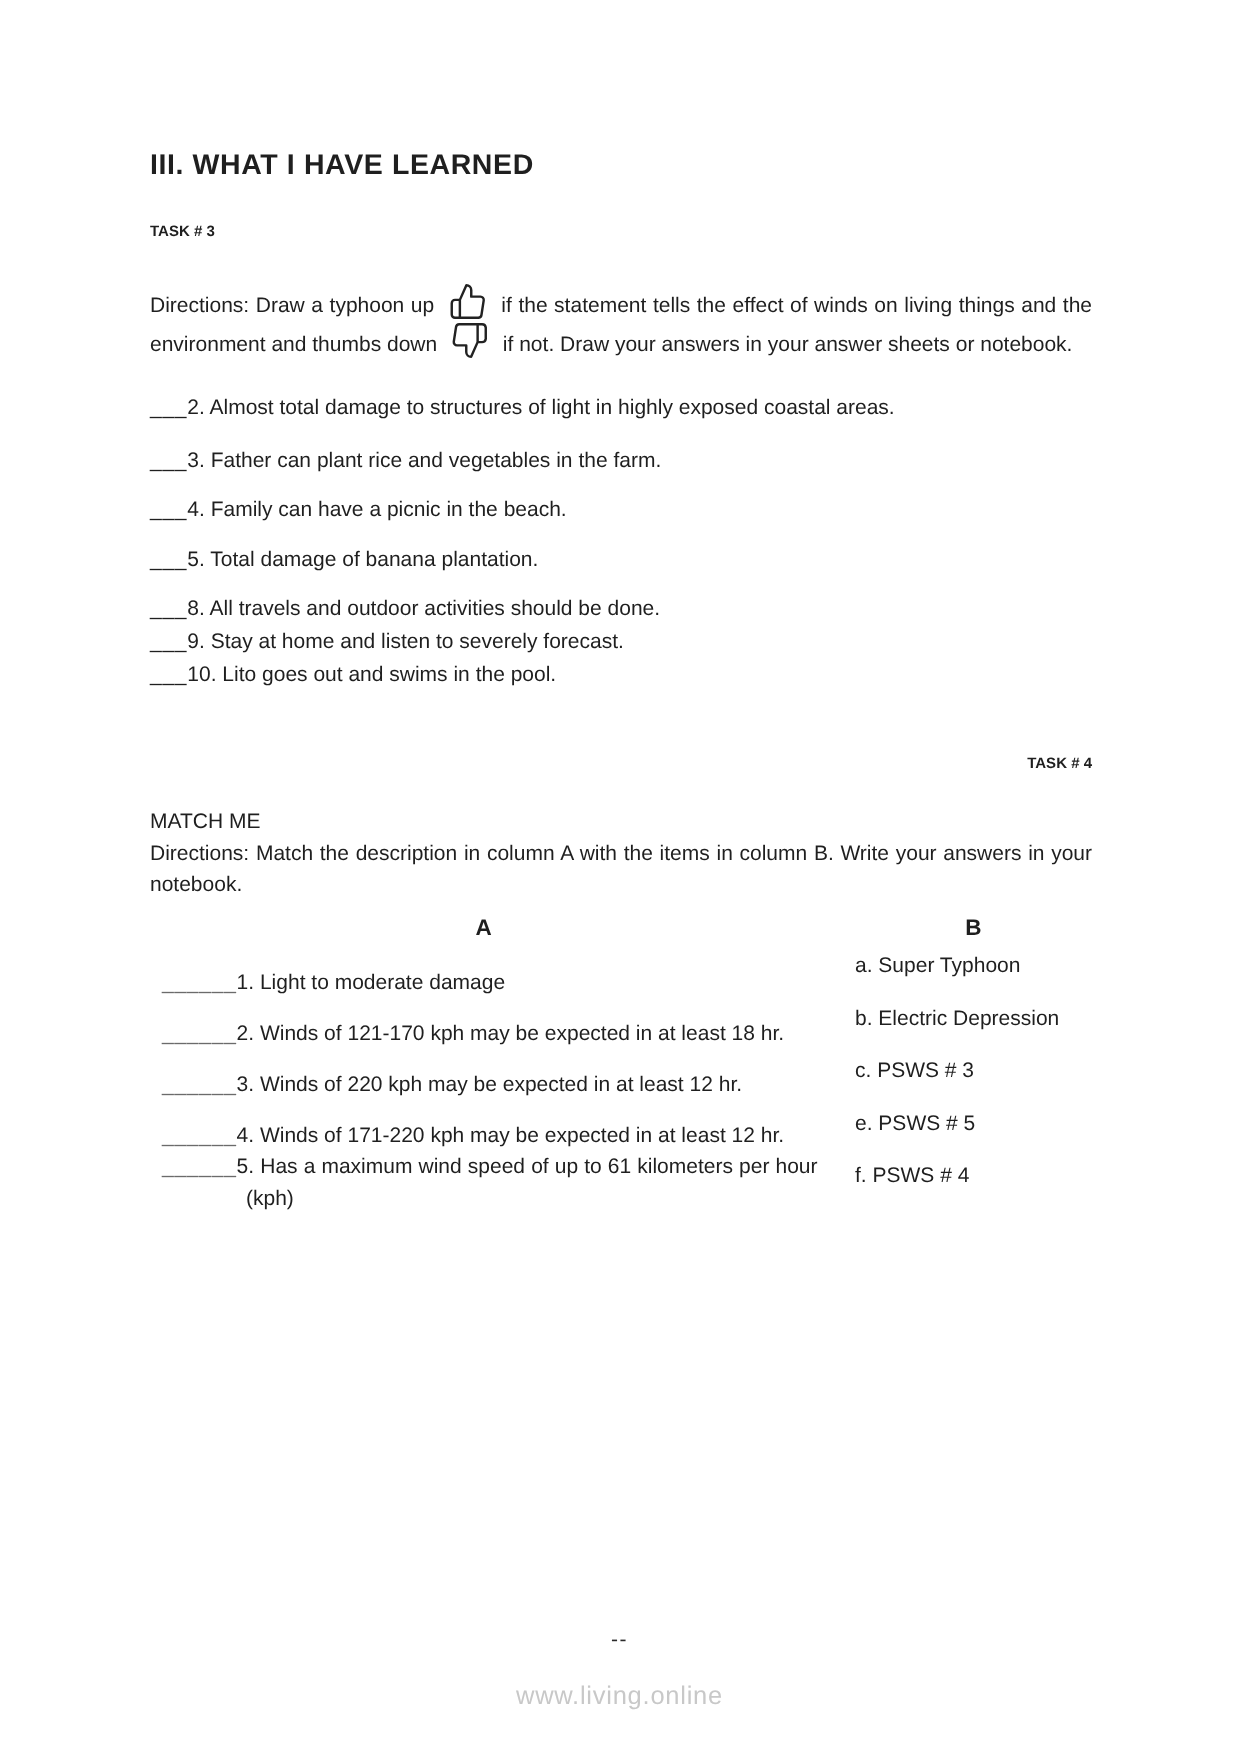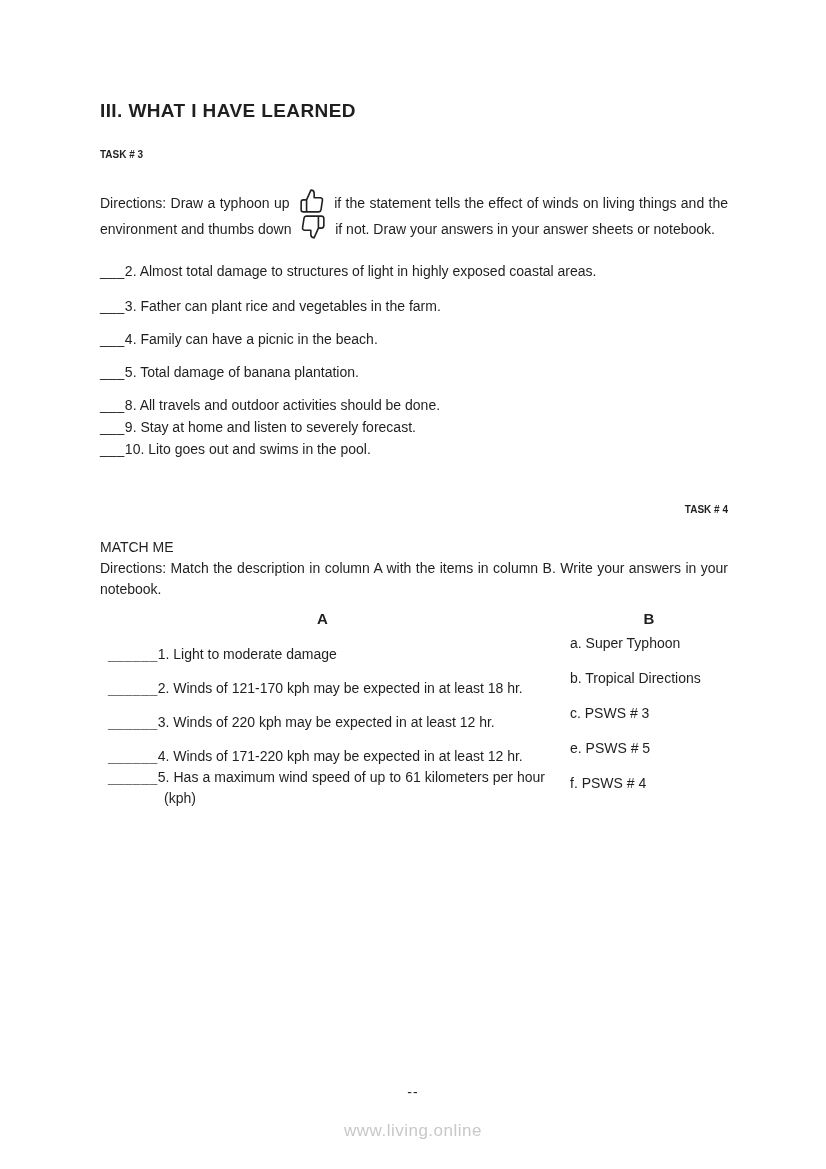--- a/index.html
+++ b/index.html
@@ -167,21 +167,21 @@
       <div class="match-cols">
         <div class="col-a-wrap">
           <p class="a-item"><span class="blank">______</span><span>1.</span> <span>Light to moderate damage</span></p>
           <p class="a-item"><span class="blank">______</span><span>2.</span> <span>Winds of 121-170 kph may be expected in at least 18 hr.</span></p>
           <p class="a-item"><span class="blank">______</span><span>3.</span> <span>Winds of 220 kph may be expected in at least 12 hr.</span></p>
           <p class="a-item tight"><span class="blank">______</span><span>4.</span> <span>Winds of 171-220 kph may be expected in at least 12 hr.</span></p>
           <p class="a-item tight"><span class="blank">______</span><span>5.</span> <span>Has a maximum wind speed of up to 61 kilometers per hour (kph)</span></p>
         </div>
         <div class="col-b-wrap">
           <p class="b-item"><span>a.</span> <span>Super Typhoon</span></p>
-          <p class="b-item"><span>b.</span> <span>Tropical Directions</span></p>
+          <p class="b-item"><span>b.</span> <span>Electric Depression</span></p>
           <p class="b-item"><span>c.</span> <span>PSWS # 3</span></p>
           <p class="b-item"><span>e.</span> <span>PSWS # 5</span></p>
           <p class="b-item"><span>f.</span> <span>PSWS # 4</span></p>
         </div>
       </div>
     </section>
 
   </div>
 
   <div class="page-number">--</div>

